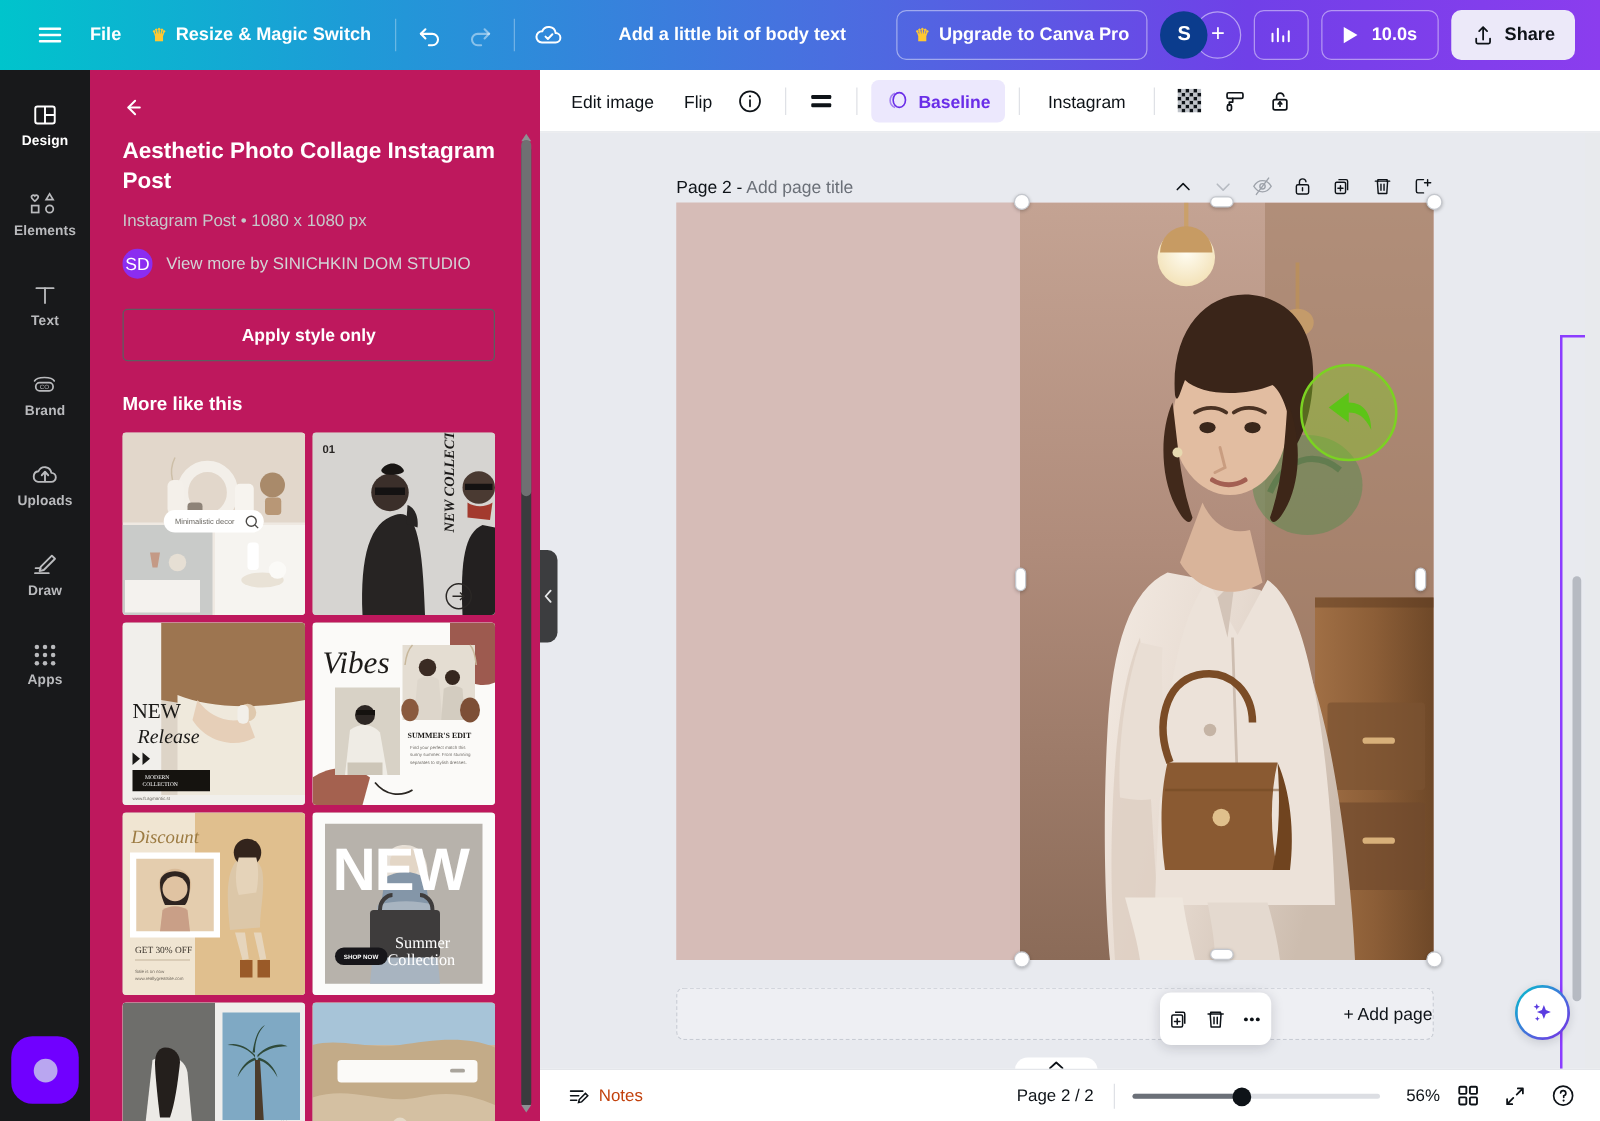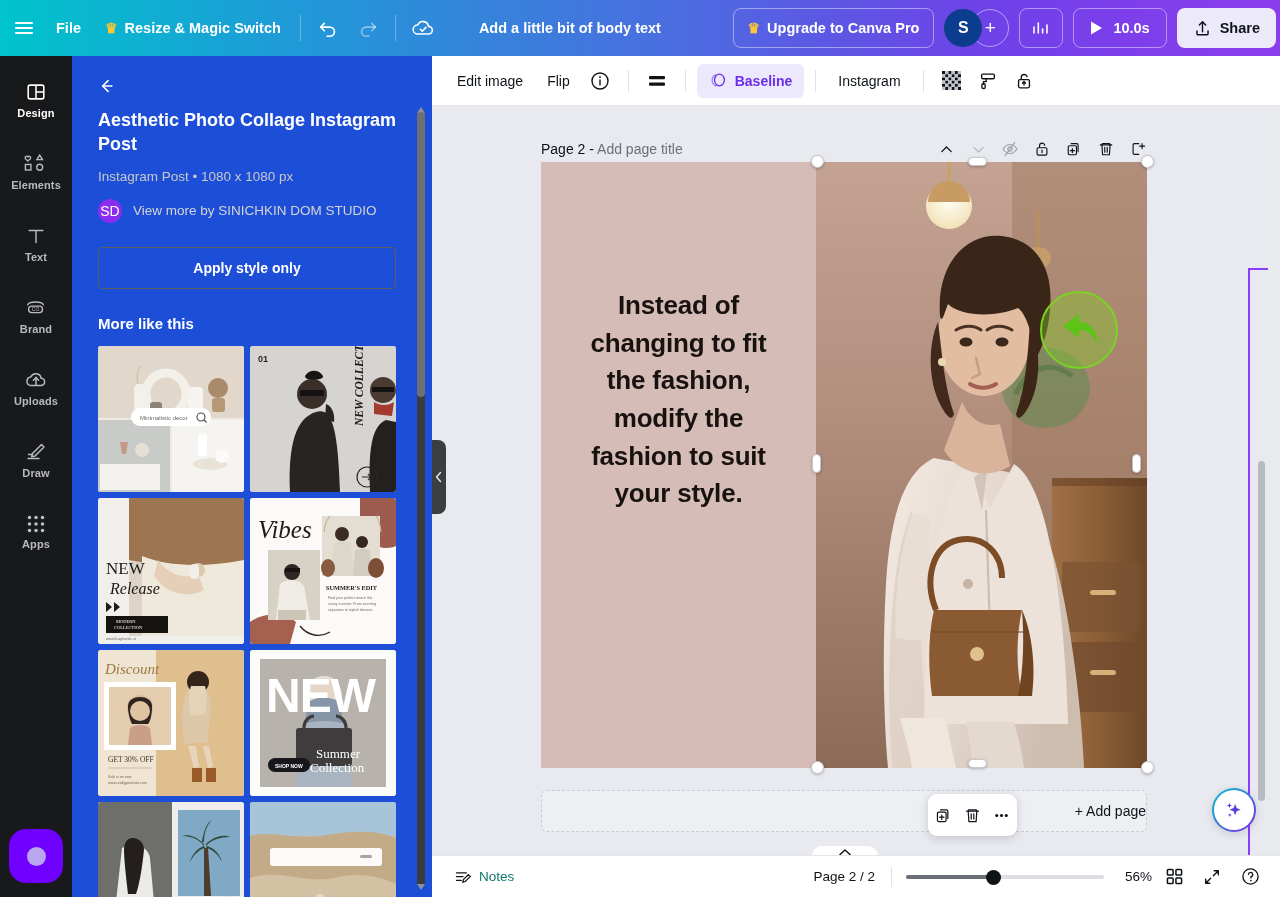--- a/index.html
+++ b/index.html
@@ -8,21 +8,21 @@
     font-family: "Liberation Sans", sans-serif;
     overflow: hidden;
     background: #e8eaed;
   }
   #app { position: relative; width: 1280px; height: 897px; }
 
   
   .topbar {
     position: absolute; top: 0; left: 0; width: 1280px; height: 56px;
     background: linear-gradient(90deg, #00c4cc 0%, #1e9bd7 22%, #4a6ee0 52%, #7040e8 78%, #8b3dee 100%);
-    display: flex; align-items: center; padding: 0 4px; gap: 0;
+    display: flex; align-items: center; padding: 0 20px; gap: 0;
     color: #fff; z-index: 60;
   }
   .tb-btn {
     display: flex; align-items: center; justify-content: center; gap: 7px;
     height: 36px; padding: 0 12px; border-radius: 6px; cursor: pointer;
     color: #fff; font-size: 14.5px; font-weight: bold; white-space: nowrap;
   }
   .tb-icon-btn {
     width: 40px; height: 40px; border-radius: 6px; display: flex;
     align-items: center; justify-content: center; cursor: pointer;
@@ -81,21 +81,21 @@
   }
   .rec-btn {
     width: 54px; height: 54px; border-radius: 17px; background: #7000ff;
     display: flex; align-items: center; justify-content: center; cursor: pointer;
   }
   .rec-dot { width: 19px; height: 19px; border-radius: 50%; background: #b9a6f0; }
 
   
   .panel {
     position: absolute; top: 56px; left: 72px; width: 360px; height: 841px;
-    background: #1d4ed8; z-index: 30; overflow: hidden;
+    background: #be185d; z-index: 30; overflow: hidden;
   }
   .panel-back {
     width: 44px; height: 44px; margin: 8px 0 0 12px; border-radius: 6px;
     display: flex; align-items: center; justify-content: center; cursor: pointer;
   }
   .panel-body { padding: 0 26px 0 26px; color: #fff; }
   .panel-title { font-size: 18px; font-weight: bold; line-height: 1.35; color: #fff; }
   .panel-sub { font-size: 13.5px; color: #c7c8ca; margin-top: 12px; }
   .panel-author { display: flex; align-items: center; gap: 11px; margin-top: 15px; cursor: pointer; }
   .author-av {
@@ -243,21 +243,21 @@
   }
 
   
   .bottombar {
     position: absolute; bottom: 0; left: 432px; width: 848px; height: 42px;
     background: #fff; display: flex; align-items: center; z-index: 50;
     border-top: 1px solid #e4e6ea; padding: 0 14px;
   }
   .notes-btn {
     display: flex; align-items: center; gap: 7px; height: 30px; padding: 0 8px;
-    border-radius: 5px; cursor: pointer; font-size: 13.5px; color: #0f766e;
+    border-radius: 5px; cursor: pointer; font-size: 13.5px; color: #c2410c;
   }
   .bb-center { margin-left: auto; display: flex; align-items: center; gap: 0; }
   .page-count { font-size: 13.5px; color: #0e1318; padding: 0 10px; cursor: pointer; }
   .bb-sep { width: 1px; height: 20px; background: #dfe1e6; margin: 0 6px; }
   .zoom-slider {
     width: 198px; height: 20px; position: relative; cursor: pointer; margin: 0 8px;
   }
   .zs-track {
     position: absolute; top: 8px; left: 0; width: 198px; height: 4px;
     background: #dcdee3; border-radius: 2px;
@@ -827,21 +827,20 @@
         <div class="ph-icon">
           <svg width="18" height="18" viewBox="0 0 22 22" fill="none" stroke="#0e1318" stroke-width="1.4" stroke-linecap="round" stroke-linejoin="round">
             <path d="M12 17.5H6.5A1.5 1.5 0 0 1 5 16V6a1.5 1.5 0 0 1 1.5-1.5H12"></path>
             <path d="M16 4.5v6M13 7.5h6"></path>
           </svg>
         </div>
       </div>
     </div>
 
     <div class="stage">
-      <div class="stage-text">Instead of changing to fit the fashion, modify the fashion to suit your style.</div>
 
       <div class="photo">
         <svg width="331" height="606" viewBox="0 0 331 606" preserveAspectRatio="none">
           <defs>
             <linearGradient id="wallg" x1="0" y1="0" x2="0" y2="1">
               <stop offset="0" stop-color="#c4a393"></stop>
                 <stop offset="0.45" stop-color="#b08c7b"></stop>
                 <stop offset="1" stop-color="#8b6b58"></stop>
             </linearGradient>
             <linearGradient id="woodg" x1="0" y1="0" x2="1" y2="0">

